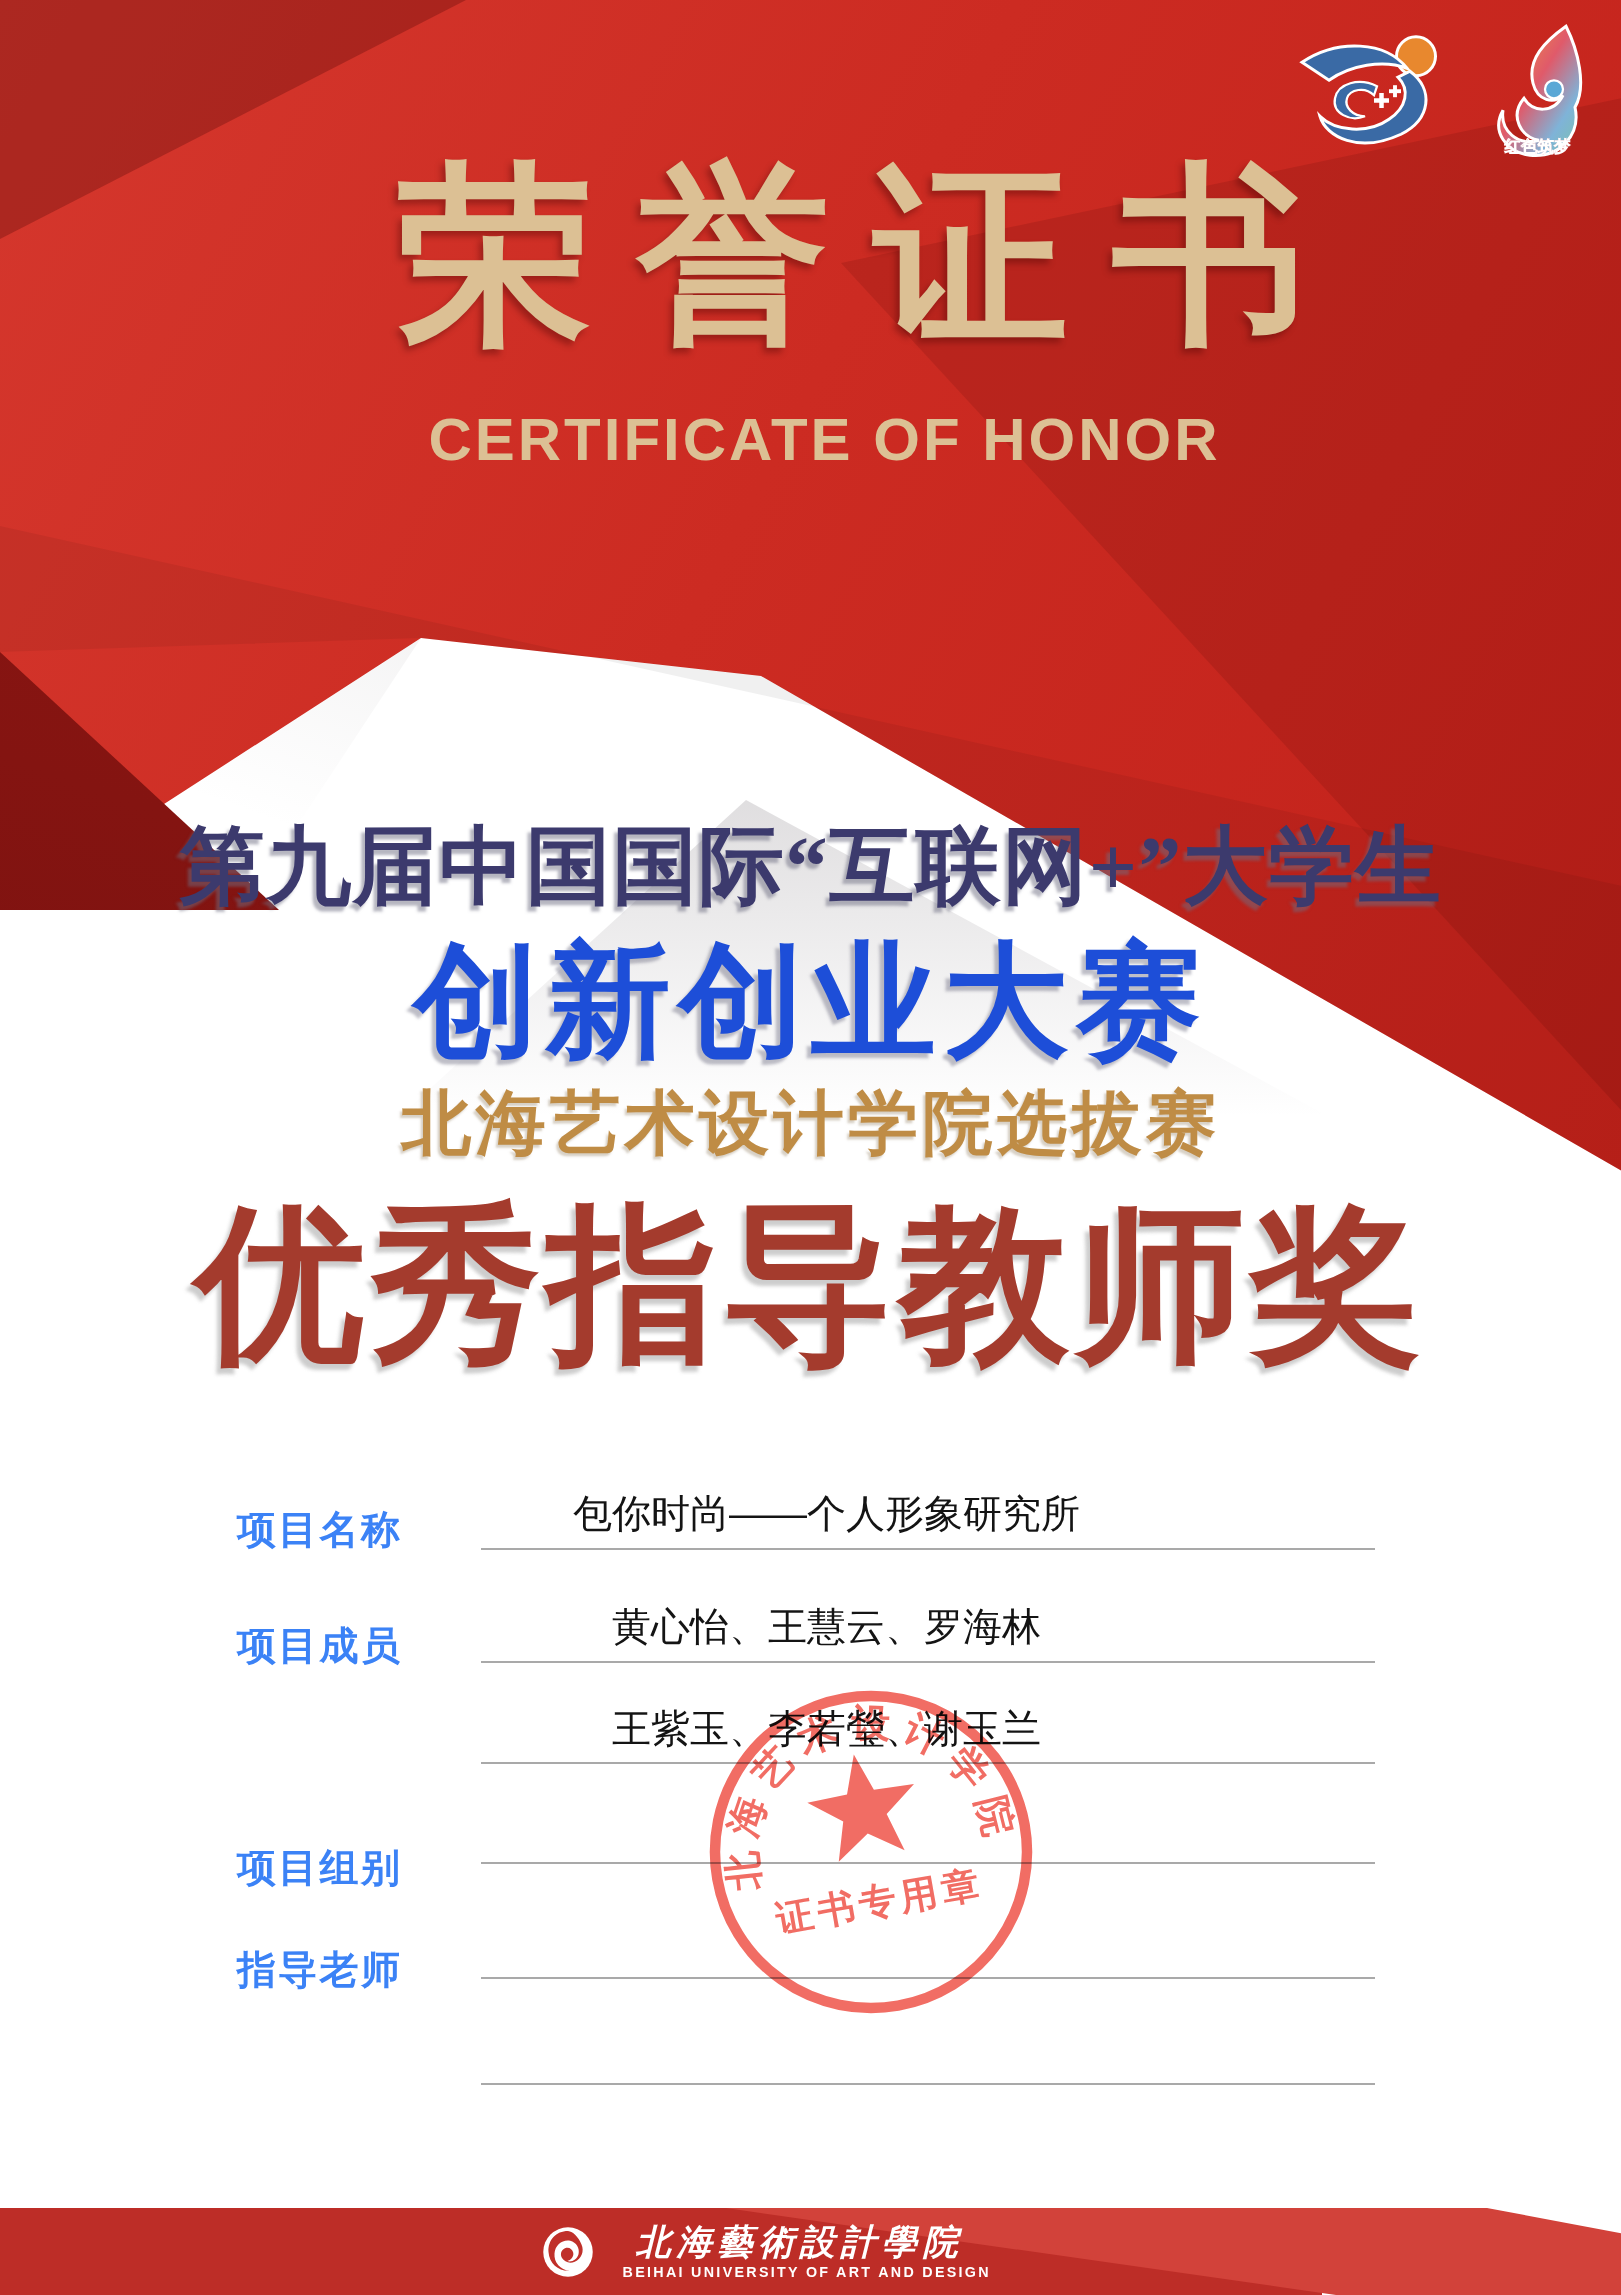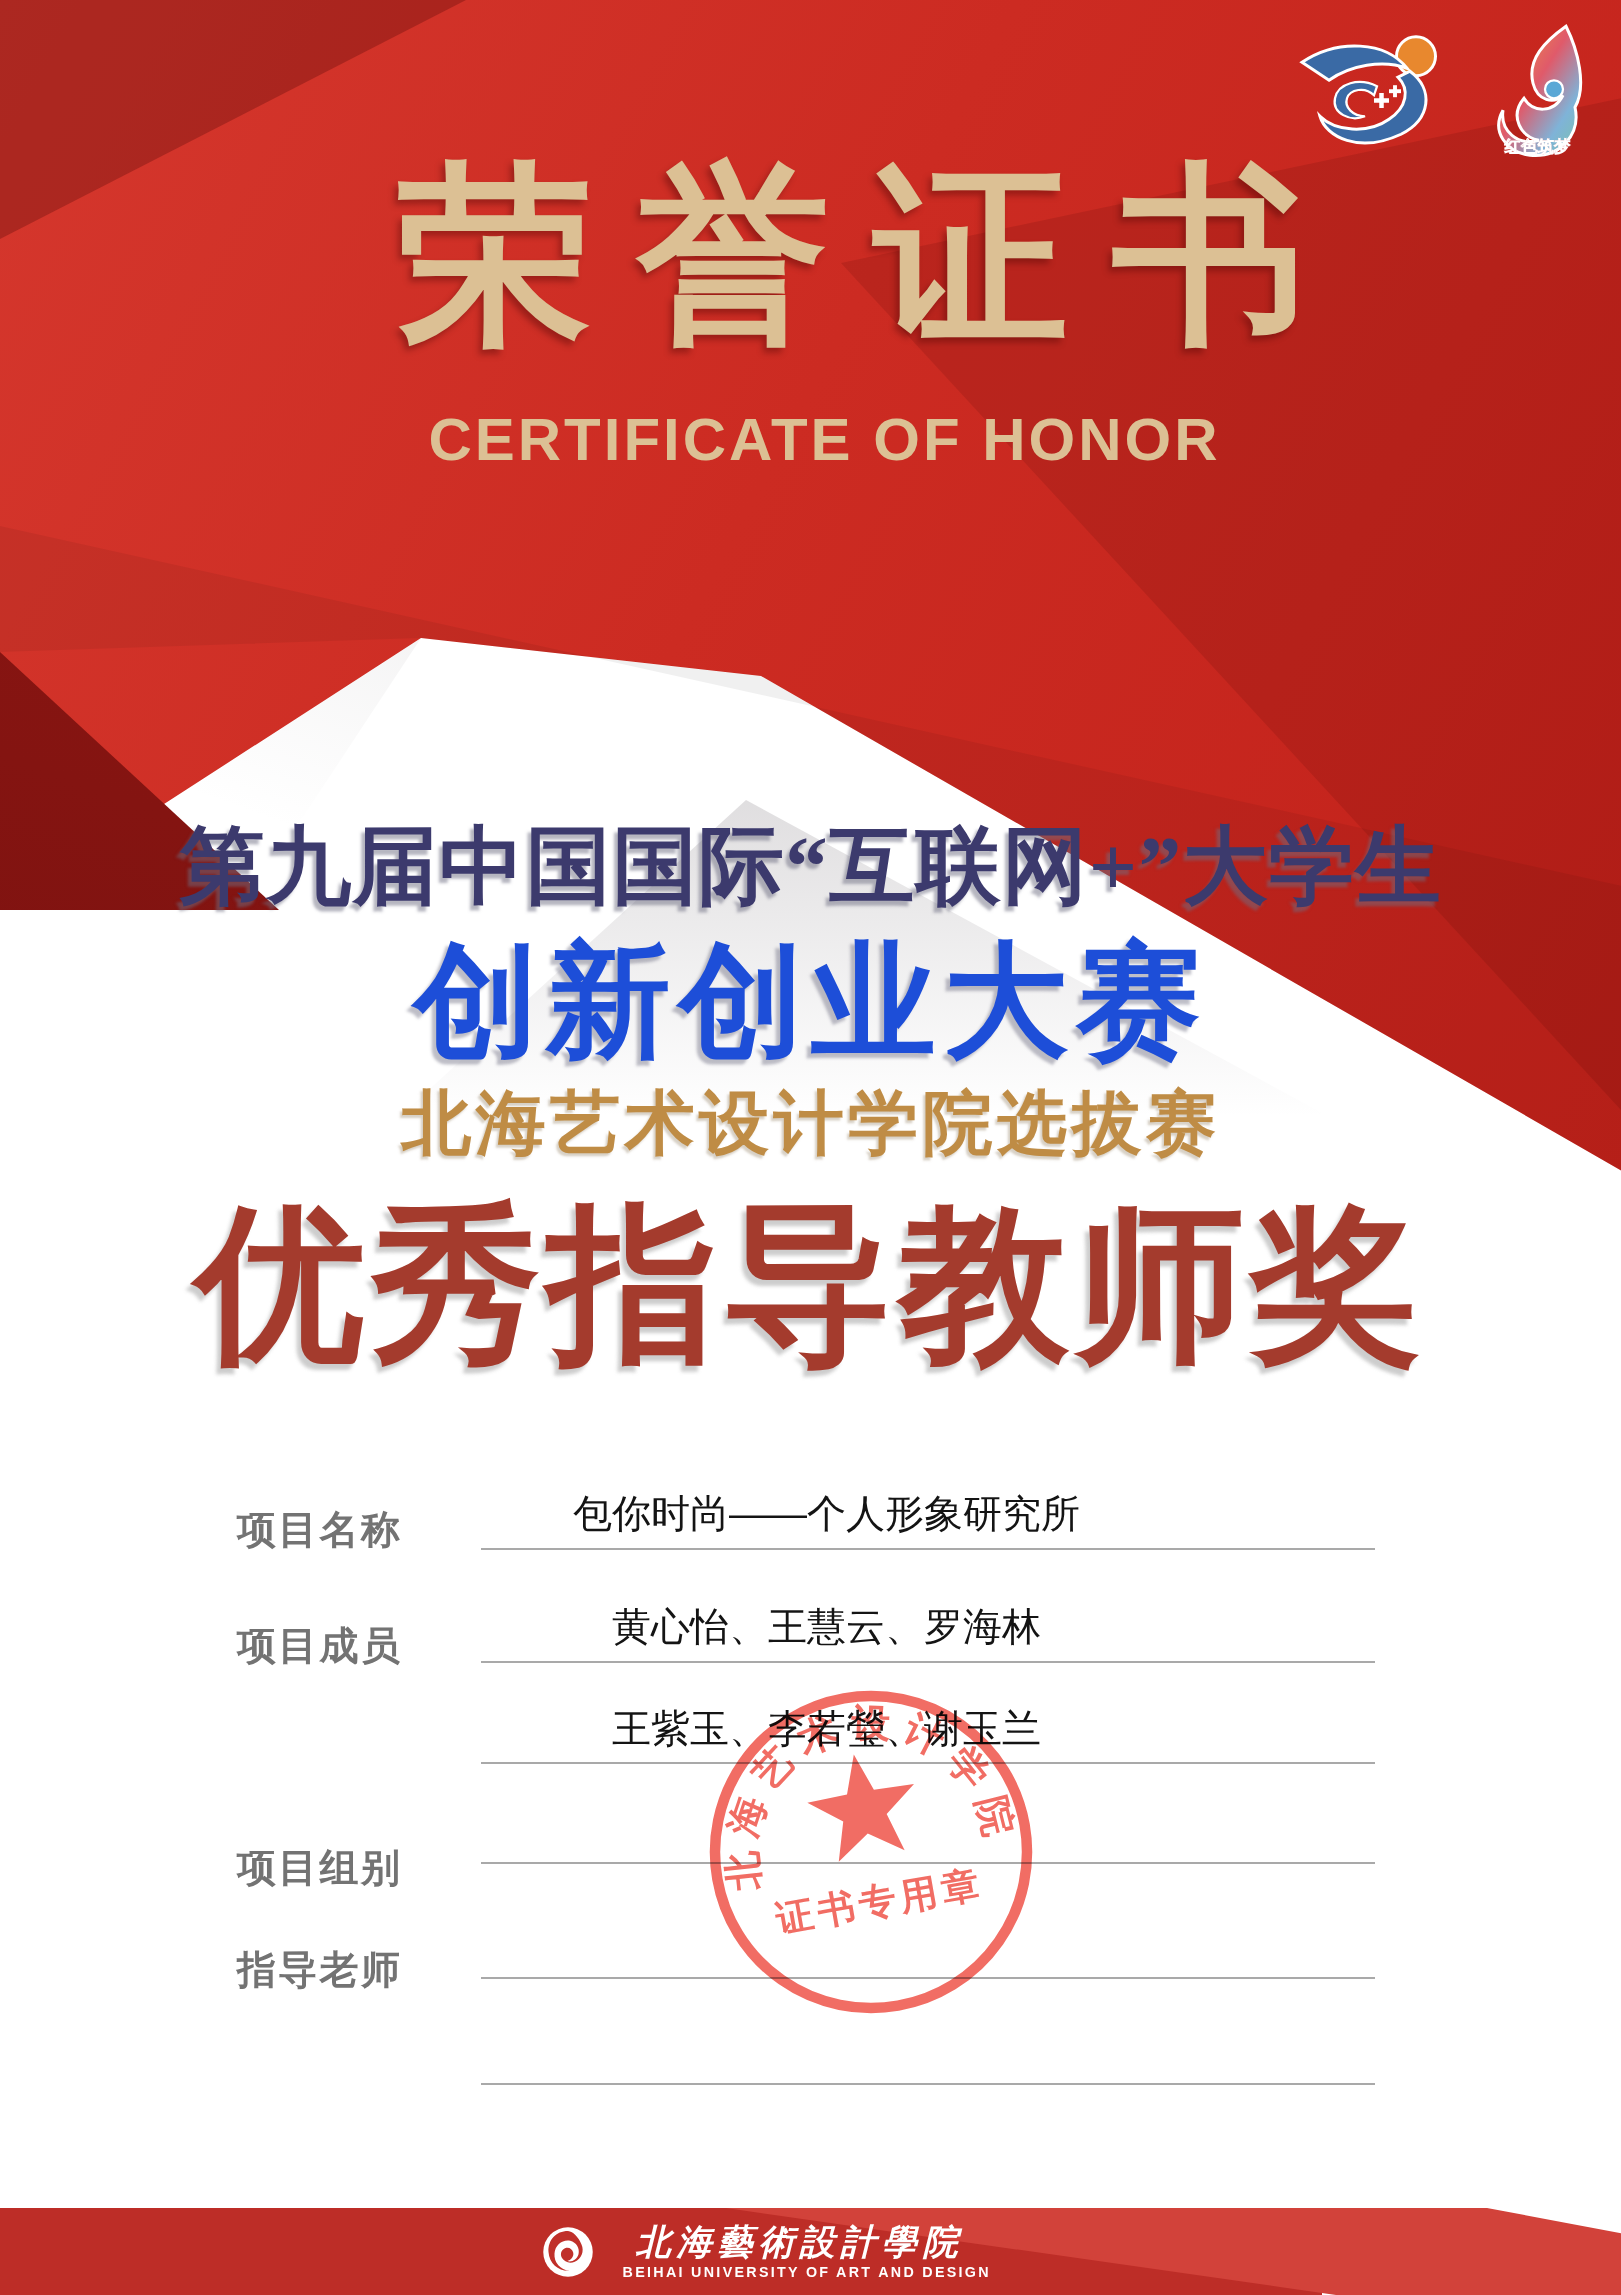--- a/index.html
+++ b/index.html
@@ -37,21 +37,21 @@
   .h1{top:824px;font-size:85px;color:#3c3a6d;letter-spacing:1.5px;
       text-shadow:-3.8px 4.5px 3px rgba(110,110,130,.50);}
   .h2{top:940px;font-size:125px;color:#1d4ed8;letter-spacing:7.5px;
       text-shadow:-4.5px 5.3px 3px rgba(110,110,130,.45);}
   .h3{top:1089px;font-size:70px;color:#bf8c45;letter-spacing:4.5px;
       text-shadow:-2.3px 3px 2.3px rgba(140,120,90,.35);}
   .award{top:1201px;font-size:170px;color:#a43b2d;letter-spacing:6px;
       text-shadow:-4.5px 6px 3.8px rgba(130,130,130,.40);}
   
   .flabel{position:absolute;left:237px;height:41px;line-height:41px;font-size:39px;font-weight:700;
-      color:#737373;letter-spacing:2.3px;}
+      color:#3b82f6;letter-spacing:2.3px;}
   .fvalue{position:absolute;left:481px;width:691px;height:41px;line-height:41px;font-size:39px;
       color:#141414;text-align:center;white-space:nowrap;}
   .fline{position:absolute;left:481px;width:894px;height:1.5px;background:#a9a9a9;}
   
   .stamp{position:absolute;left:691px;top:1672px;width:360px;height:360px;
       transform:rotate(-10deg);opacity:.85;mix-blend-mode:multiply;}
   
   .footer{position:absolute;left:0;top:2208px;width:1322px;height:88px;background:#bd2d27;}
   .footer-light{position:absolute;left:0;top:0;width:1622px;height:88px;background:#d2423a;
       clip-path:polygon(726px 0px,1622px 0px,1622px 88px,1343px 88px);}

